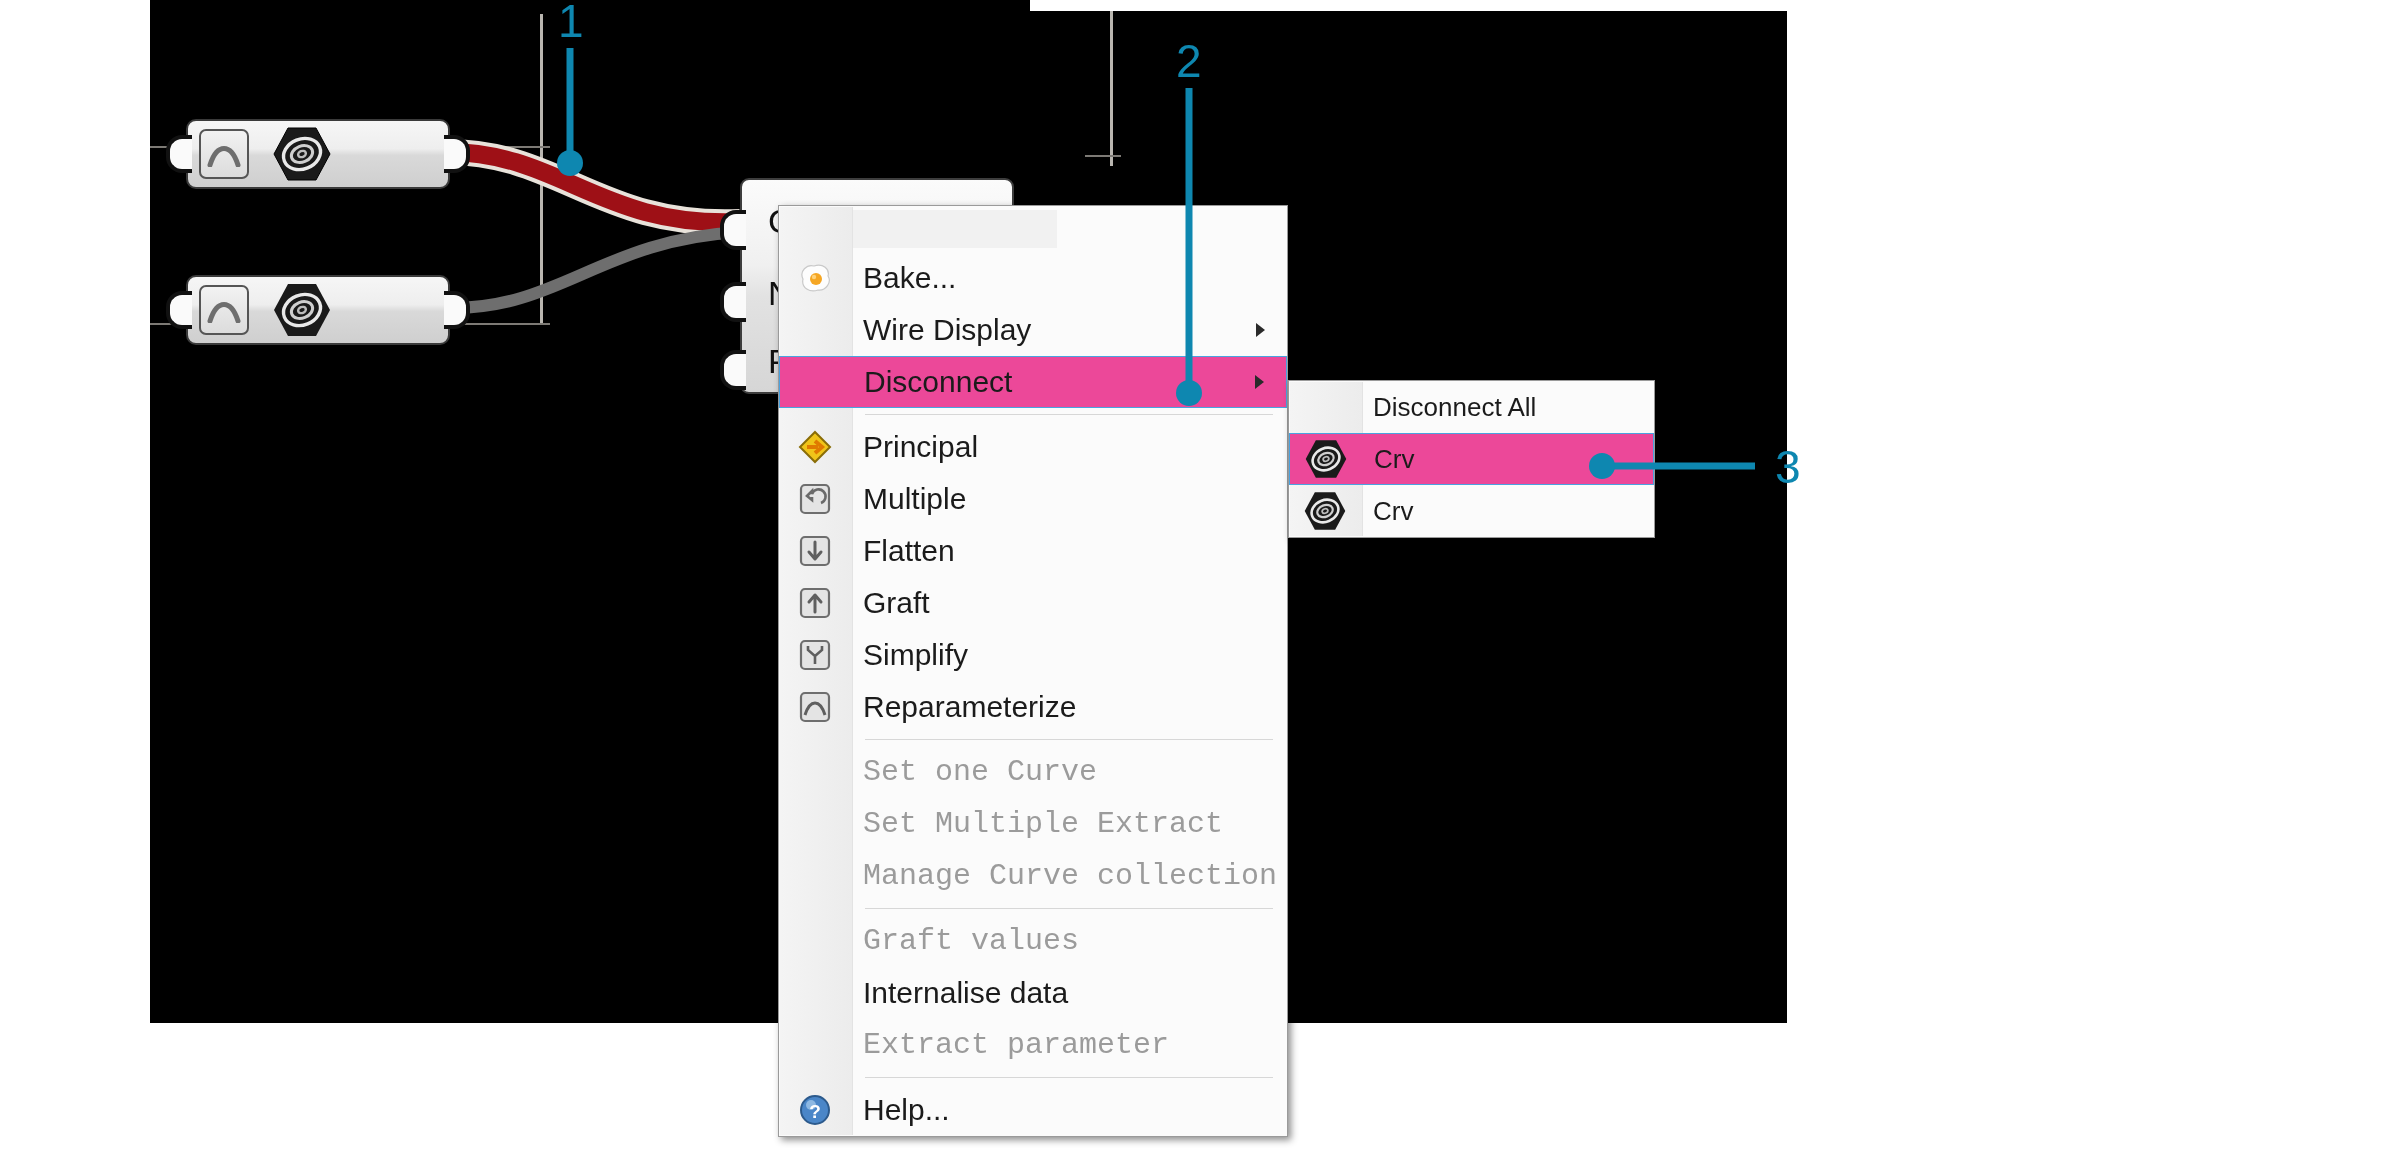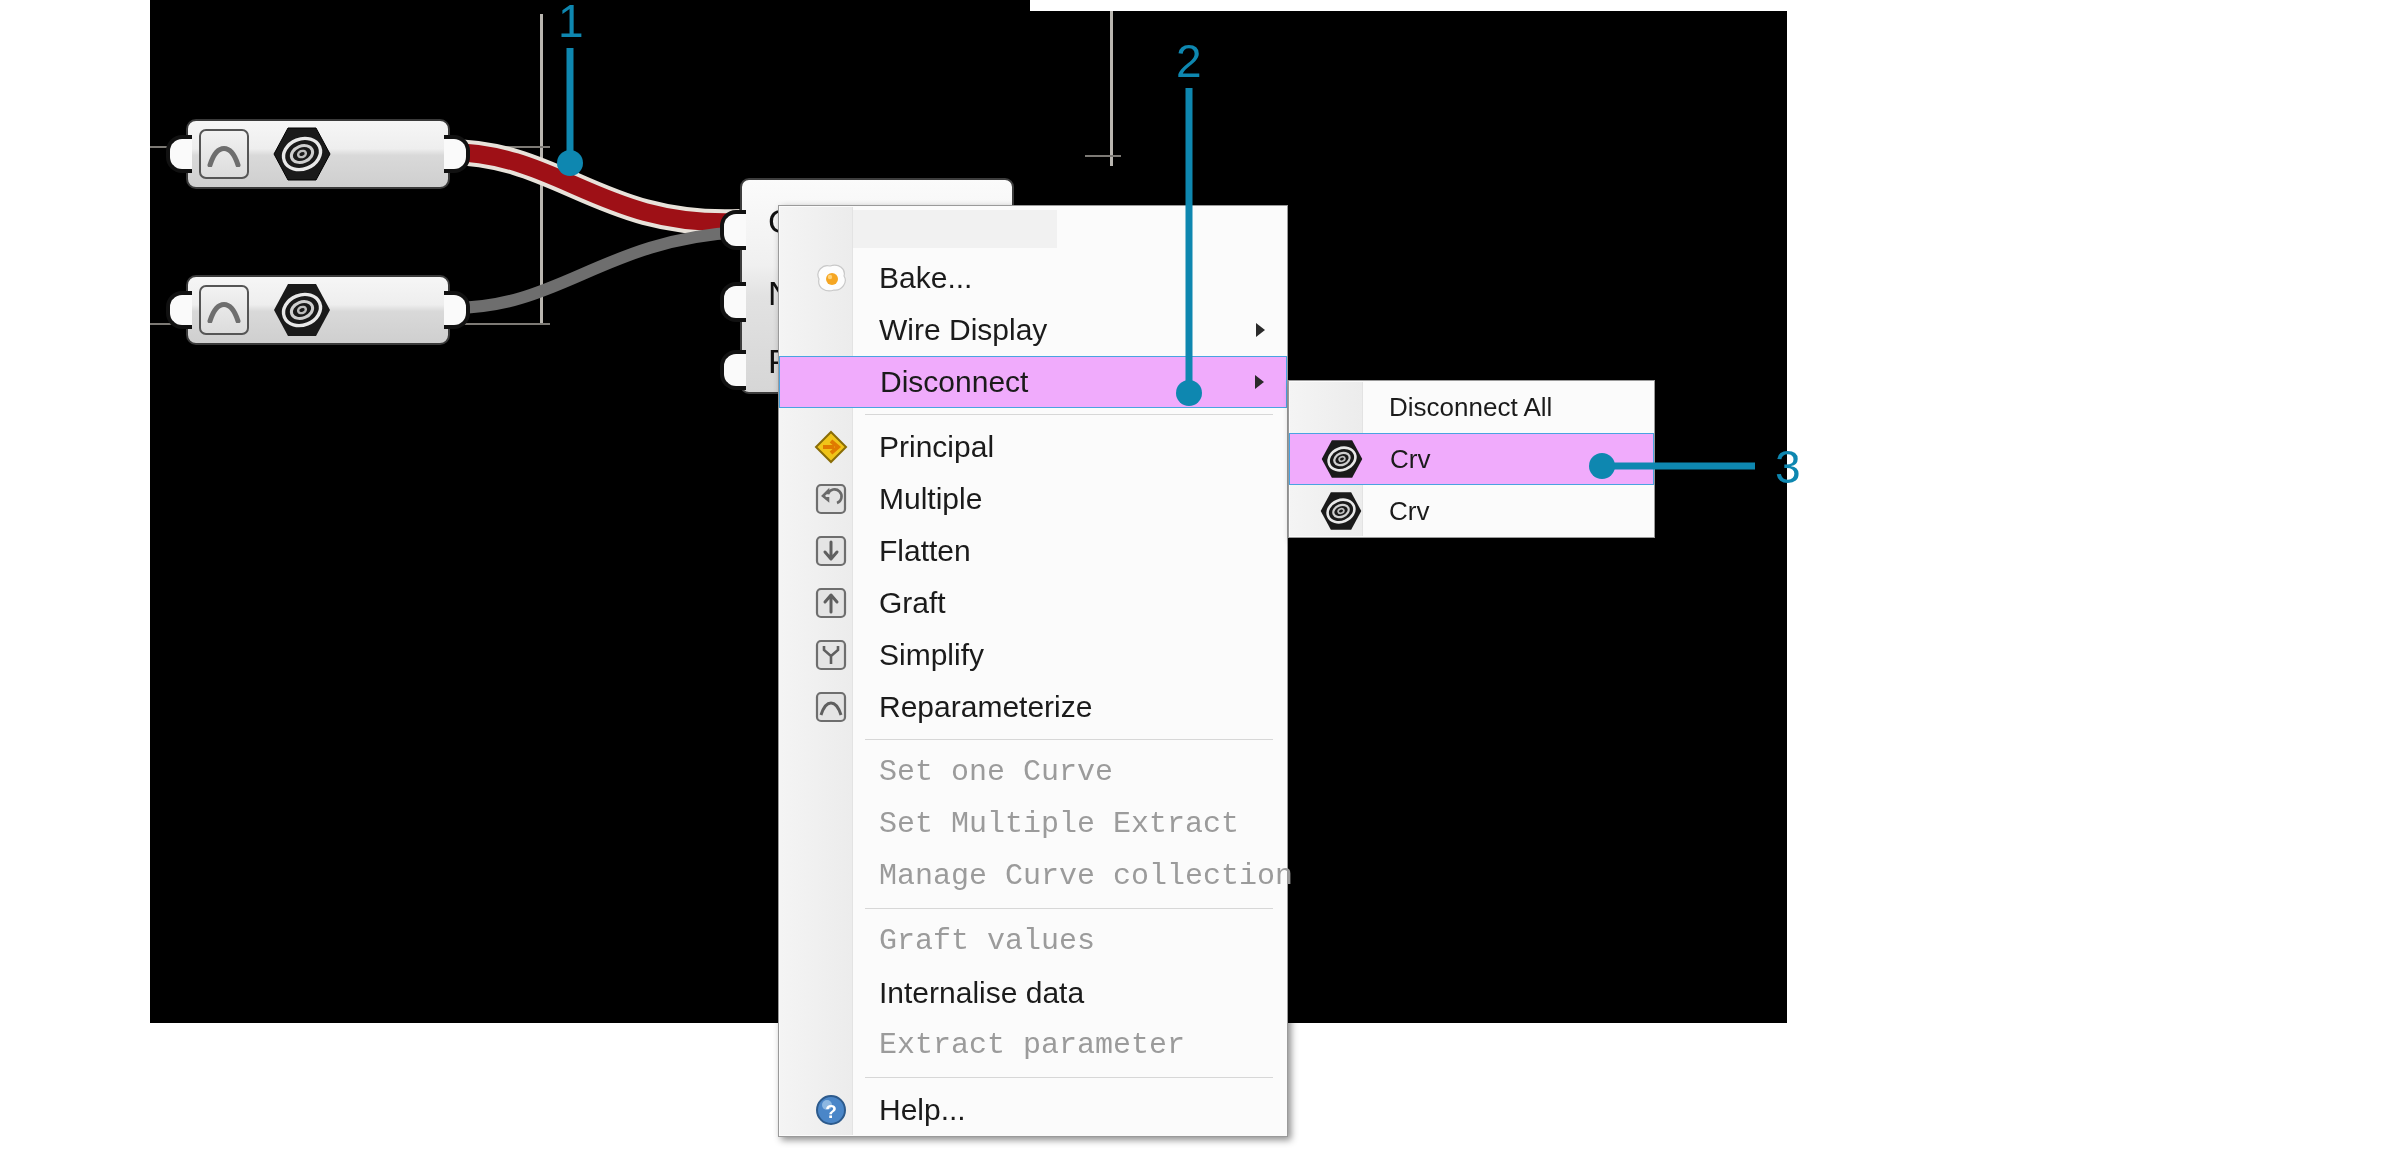--- a/index.html
+++ b/index.html
@@ -40,25 +40,25 @@
 
   
   #wires{position:absolute;left:0;top:0;width:2400px;height:1164px;pointer-events:none;}
 
   
   #ctxmenu{position:absolute;left:778px;top:205px;width:508px;
            background:#fbfbfb;border:1px solid #9a9a9a;
            box-shadow:3px 3px 7px rgba(0,0,0,.45);}
   #ctxmenu .gutter{position:absolute;left:1px;top:1px;width:72px;bottom:1px;
                    background:linear-gradient(90deg,#f4f4f4,#ececec);border-right:1px solid #e3e3e3;}
-  .mi{position:relative;height:52px;display:flex;align-items:center;padding-left:16px;}
+  .mi{position:relative;height:52px;display:flex;align-items:center;padding-left:0;}
   .mi .ic{width:72px;height:52px;display:flex;align-items:center;justify-content:center;flex:0 0 72px;z-index:2;}
   .mi .lbl{font-size:30px;color:#1b1b1b;white-space:nowrap;z-index:2;padding-left:12px;}
   .mi.disabled .lbl{color:#9b9b9b;font-family:Liberation Mono, monospace;}
-  .mi.hl{background:#f0abfc;border:1px solid #4aa3e0;box-sizing:border-box;}
+  .mi.hl{background:#ec4899;border:1px solid #4aa3e0;box-sizing:border-box;}
   .mi .arrow{position:absolute;right:22px;top:50%;transform:translateY(-50%);
              width:0;height:0;border-left:9px solid #2a2a2a;border-top:7px solid transparent;
              border-bottom:7px solid transparent;z-index:2;}
   .sep{height:1px;background:#d7d7d7;margin:6px 14px 6px 86px;}
   .mi-head{position:relative;height:46px;display:flex;align-items:center;}
   .mi-head .lbl{font-size:30px;color:#1b1b1b;padding-left:84px;}
   .mi-head .field{position:absolute;left:74px;top:4px;width:204px;height:38px;background:#f1f1f1;}
 
   
   #submenu{position:absolute;left:1288px;top:380px;width:365px;

